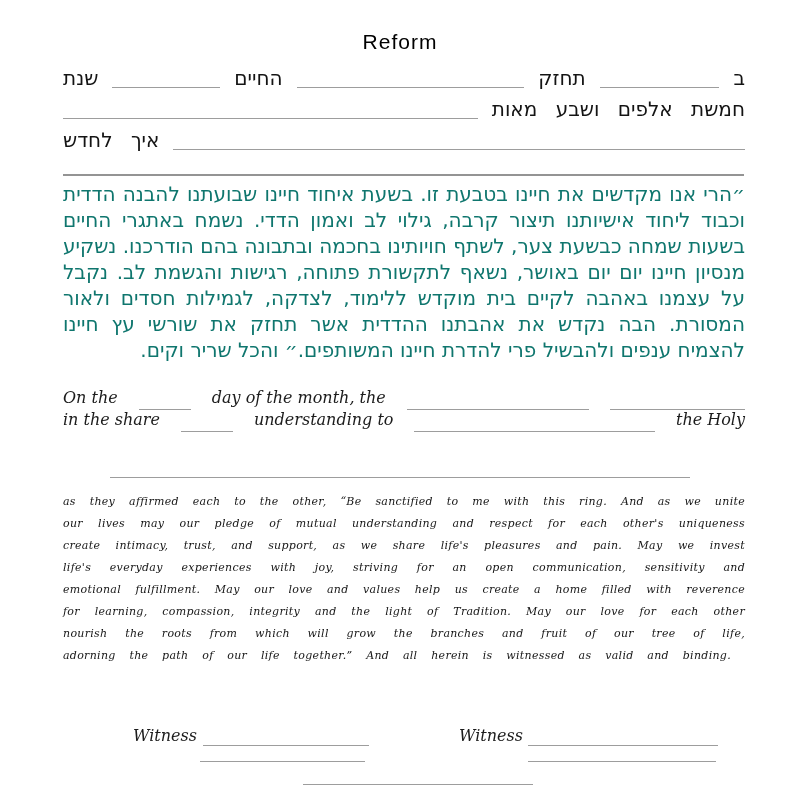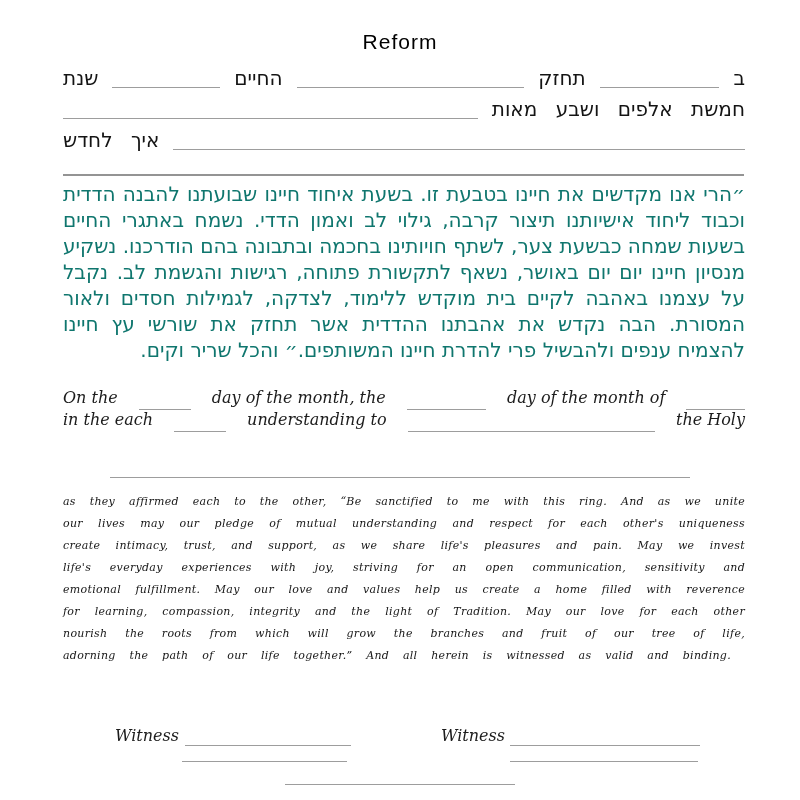--- a/index.html
+++ b/index.html
@@ -41,21 +41,21 @@
 
   
   .eng-para{position:absolute;top:491px;left:63px;width:682px;
             font-family:"DejaVu Serif",serif;font-style:italic;font-size:11px;
             line-height:22px;text-align:justify;word-spacing:10px;letter-spacing:0.3px;
             color:#161616;}
 
   
   .witness{position:absolute;top:722px;left:63px;width:682px;height:75px;
            font-family:"DejaVu Serif",serif;font-style:italic;font-size:16px;color:#1c1c1c;}
-  .w-abs{position:absolute;}
+  .w-abs{position:absolute;margin-left:18px;}
   .wline{border-top:1px solid #9d9d9d;height:0;}
   .lab-l{left:52px;top:4px;} .lab-r{left:378px;top:4px;}
   .ln1l{left:122px;top:23px;width:166px;} .ln1r{left:447px;top:23px;width:190px;}
   .ln2l{left:119px;top:39px;width:165px;} .ln2r{left:447px;top:39px;width:188px;}
   .ln3c{left:222px;top:62px;width:230px;}
 </style>
 </head>
 <body>
 
 <div class="page">
@@ -85,25 +85,24 @@
   <div class="divider"></div>
 
   <div class="heb-para">״הרי אנו מקדשים את חיינו בטבעת זו. בשעת איחוד חיינו שבועתנו להבנה הדדית וכבוד ליחוד אישיותנו תיצור קרבה, גילוי לב ואמון הדדי. נשמח באתגרי החיים בשעות שמחה כבשעת צער, לשתף חויותינו בחכמה ובתבונה בהם הודרכנו. נשקיע מנסיון חיינו יום יום באושר, נשאף לתקשורת פתוחה, רגישות והגשמת לב. נקבל על עצמנו באהבה לקיים בית מוקדש ללימוד, לצדקה, לגמילות חסדים ולאור המסורת. הבה נקדש את אהבתנו ההדדית אשר תחזק את שורשי עץ חיינו להצמיח ענפים ולהבשיל פרי להדרת חיינו המשותפים.״ והכל שריר וקים.</div>
 
   <div class="eng-fill">
     <div class="e-row">
       <span>On the</span>
       <span class="blank b52"></span>
       <span>day of the month, the</span>
       <span class="blank g135"></span>
-      <span>day of the month of</span>
       <span class="blank g1"></span>
     </div>
     <div class="e-row">
-      <span>in the each</span>
+      <span>in the share</span>
       <span class="blank b52"></span>
       <span>understanding to</span>
       <span class="blank g1"></span>
       <span>the Holy</span>
     </div>
   </div>
 
   <div class="center-blank"></div>
 
   <div class="eng-para">as they affirmed each to the other, “Be sanctified to me with this ring. And as we unite our lives may our pledge of mutual understanding and respect for each other's uniqueness create intimacy, trust, and support, as we share life's pleasures and pain. May we invest life's everyday experiences with joy, striving for an open communication, sensitivity and emotional fulfillment. May our love and values help us create a home filled with reverence for learning, compassion, integrity and the light of Tradition. May our love for each other nourish the roots from which will grow the branches and fruit of our tree of life, adorning the path of our life together.” And all herein is witnessed as valid and binding.</div>

